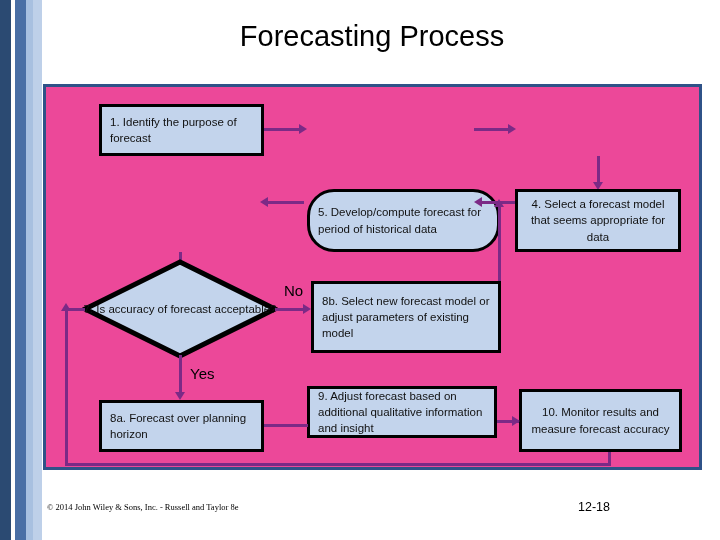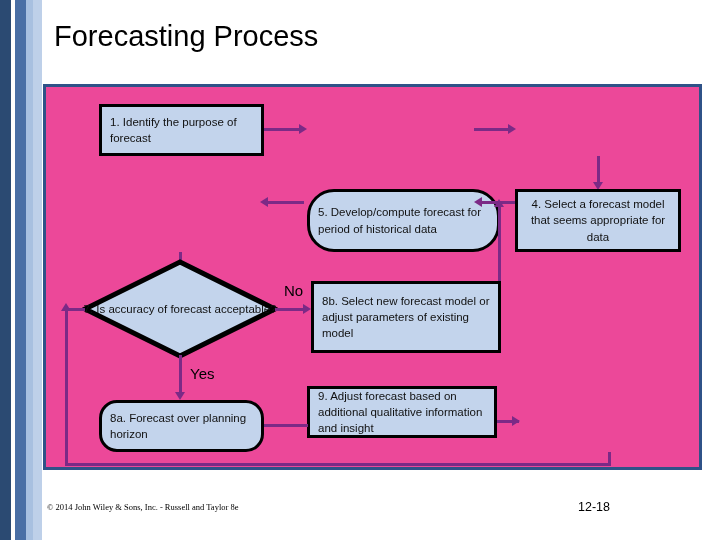--- a/index.html
+++ b/index.html
@@ -12,22 +12,22 @@
   .stripe{position:absolute;top:0;bottom:0;}
   .stripe-1{left:0;width:11px;background:#2b4a72;}
   .stripe-2{left:11px;width:4px;background:#ffffff;}
   .stripe-3{left:15px;width:11px;background:#4a6fa5;}
   .stripe-4{left:26px;width:7px;background:#a8c0e0;}
   .stripe-5{left:33px;width:9px;background:#bed0e9;}
 
   
   .title{
     position:absolute;left:42px;top:20px;width:660px;
-    text-align:left;font-size:29px;color:#000000;
-    letter-spacing:0px;white-space:nowrap;margin-left:12px;
+    text-align:center;font-size:29px;color:#000000;
+    letter-spacing:0px;white-space:nowrap;
   }
 
   
   .panel{
     position:absolute;left:43px;top:84px;width:659px;height:386px;
     background:#ec4899;border:3px solid #2f5288;box-sizing:border-box;
   }
 
   
   .box{
@@ -136,28 +136,31 @@
   <div class="conn h" style="left:229px;top:221px;width:31px;"></div>
   <div class="arrow arrow-r" style="left:257px;top:217px;"></div>
 
   <div class="box" style="left:265px;top:194px;width:190px;height:72px;">
     <span class="txt">8b. Select new forecast model or adjust parameters of existing model</span>
   </div>
 
   <div class="conn v" style="left:133px;top:268px;height:40px;"></div>
   <div class="arrow arrow-d" style="left:129px;top:305px;"></div>
 
-  <div class="box" style="left:53px;top:313px;width:165px;height:52px;border-radius:18px;">
+  <div class="box" style="left:53px;top:313px;width:165px;height:52px;">
     <span class="txt">8a. Forecast over planning horizon</span>
   </div>
 
   <div class="box" style="left:261px;top:299px;width:190px;height:52px;">
     <span class="txt">9. Adjust forecast based on additional qualitative information and insight</span>
   </div>
 
+  <div class="box center" style="left:473px;top:302px;width:163px;height:63px;">
+    <span class="txt">10. Monitor results and measure forecast accuracy</span>
+  </div>
 
   <div class="conn h" style="left:218px;top:337px;width:44px;"></div>
 
   <div class="conn h" style="left:451px;top:333px;width:22px;"></div>
   <div class="arrow arrow-r" style="left:466px;top:329px;"></div>
 
   <div class="conn v" style="left:562px;top:365px;height:14px;"></div>
   <div class="conn h" style="left:19px;top:376px;width:546px;"></div>
   <div class="conn v" style="left:19px;top:222px;height:157px;"></div>
   <div class="arrow arrow-u" style="left:15px;top:216px;"></div>

